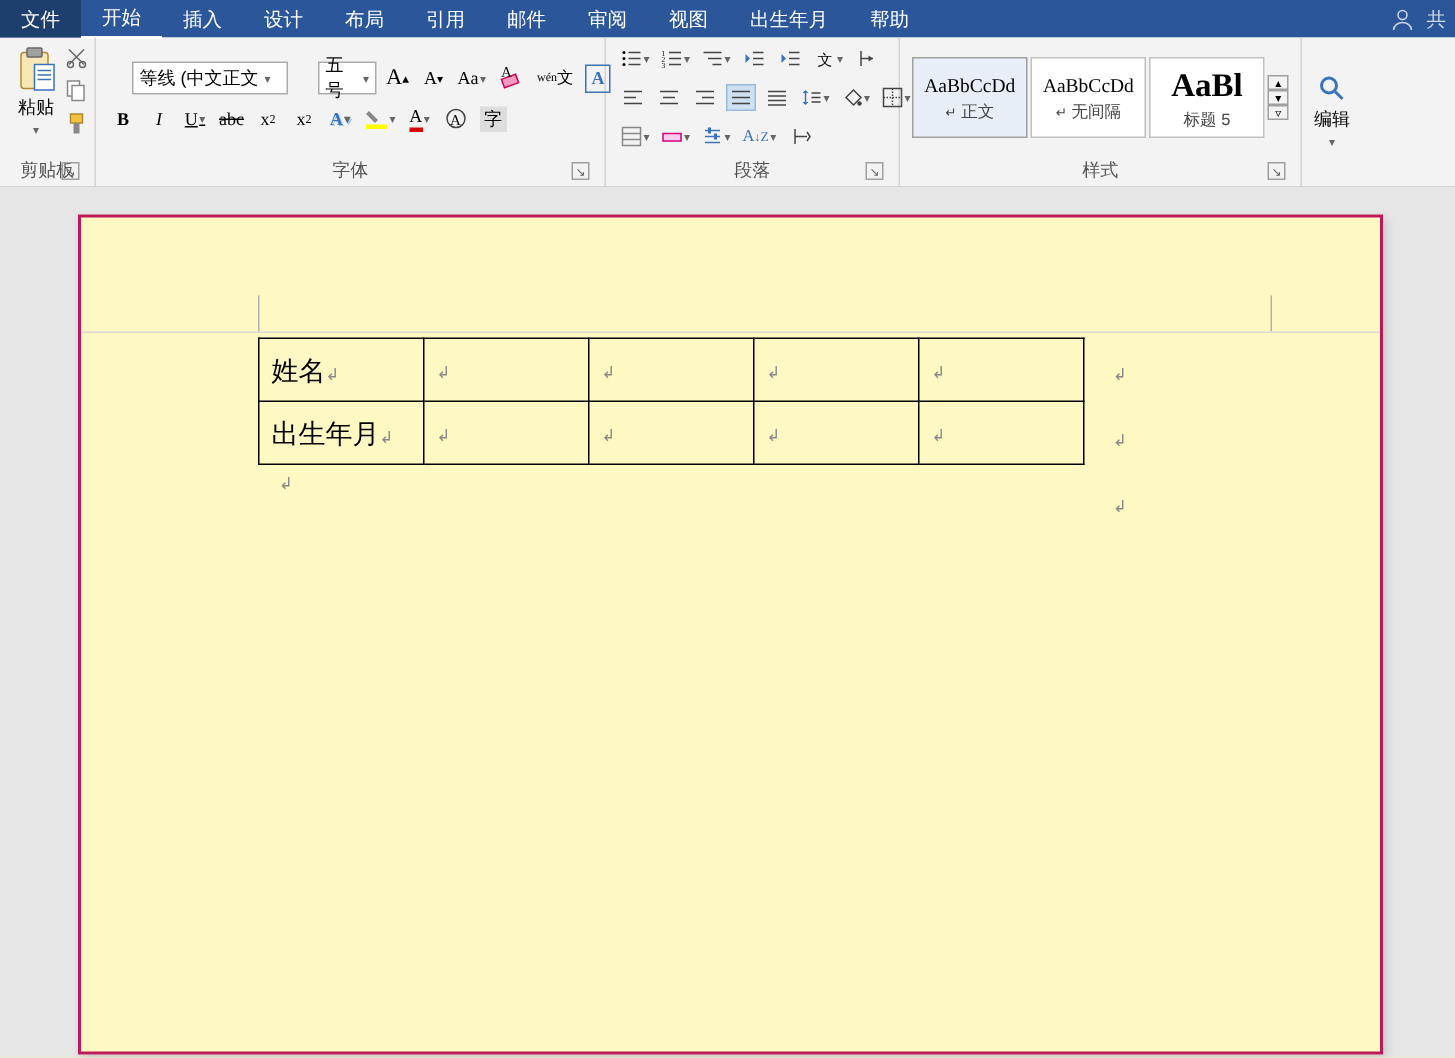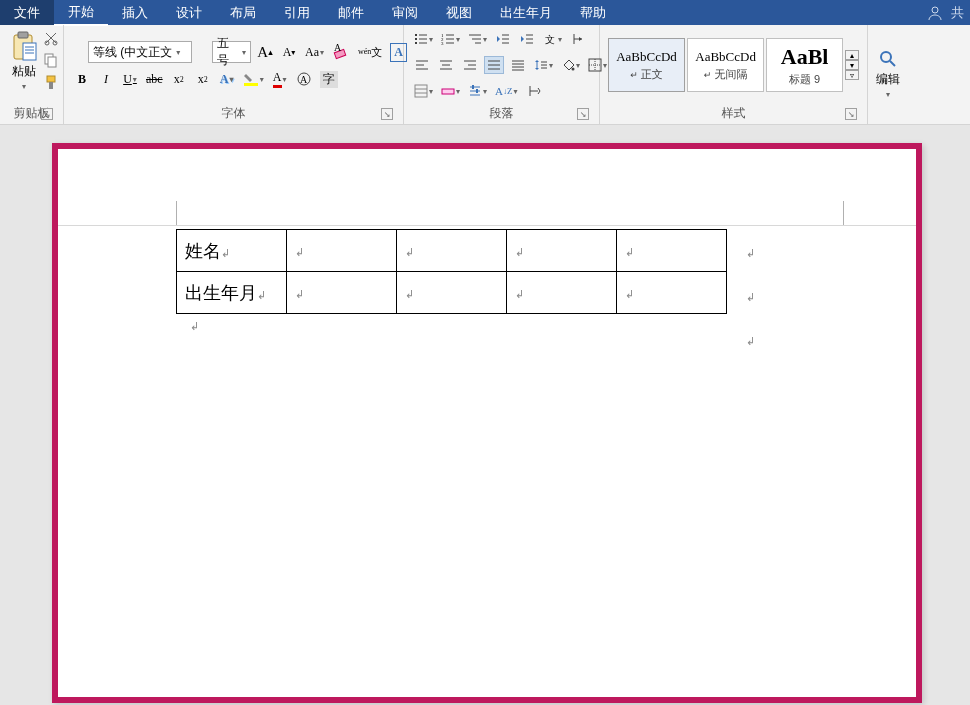--- a/index.html
+++ b/index.html
@@ -50,21 +50,21 @@
 .style-preview { font-family: "Times New Roman", serif; }
 .style-name { font-size: 11px; color: #444; margin-top: 2px; }
 .style-more { width: 14px; display: flex; flex-direction: column; justify-content: space-between; padding: 2px 0; }
 .style-more div { border: 1px solid #a0a0a0; height: 10px; font-size: 8px; text-align: center; cursor: pointer; }
 
 
 .edit-body { display: flex; flex-direction: column; align-items: center; gap: 2px; cursor: pointer; }
 
 
 .doc-area { background: #e6e6e6; padding: 18px 0 0 52px; height: 580px; }
-.page { background: #ffffff; width: 870px; height: 560px; border: 6px solid #be185d; box-shadow: 2px 2px 6px rgba(0,0,0,0.15); padding: 80px 70px 30px 70px; position: relative; }
+.page { background: #fef9c3; width: 870px; height: 560px; border: 2px solid #be185d; box-shadow: 2px 2px 6px rgba(0,0,0,0.15); padding: 80px 70px 30px 70px; position: relative; }
 .margin-marks { position: absolute; top: 76px; left: 0; right: 0; }
 .margin-marks .ml { position: absolute; left: 118px; width: 1px; height: 24px; background: #b0b0b0; top: -24px; }
 .margin-marks .mr { position: absolute; right: 72px; width: 1px; height: 24px; background: #b0b0b0; top: -24px; }
 .margin-marks .hline { position: absolute; left: 0; right: 0; top: 0; border-top: 1px solid #d8d8d8; }
 
 table.doc-table { border-collapse: collapse; margin-left: 48px; }
 table.doc-table td { border: 1px solid #000; height: 42px; padding: 0 8px; font-size: 18px; font-family: "SimSun", serif; vertical-align: middle; position: relative; }
 .pmark { font-size: 11px; color: #888; }
 .pmark-after { font-size: 11px; color: #888; margin-left: 8px; }
 .para-end { font-size: 11px; color: #888; margin-left: 62px; display: inline-block; margin-top: 6px; }
@@ -358,21 +358,21 @@
       <div class="style-card active">
         <div class="style-preview" style="font-size:13px">AaBbCcDd</div>
         <div class="style-name"><span style="font-size:9px">↵</span> <span>正文</span></div>
       </div>
       <div class="style-card">
         <div class="style-preview" style="font-size:13px">AaBbCcDd</div>
         <div class="style-name"><span style="font-size:9px">↵</span> <span>无间隔</span></div>
       </div>
       <div class="style-card">
         <div class="style-preview" style="font-size:22px;font-weight:bold">AaBl</div>
-        <div class="style-name">标题 9</div>
+        <div class="style-name">标题 5</div>
       </div>
       <div class="style-more">
         <div>▴</div>
           <div>▾</div>
           <div>▿</div>
       </div>
     </div>
     <div class="group-label"><span>样式</span><div class="dlaunch">↘</div></div>
   </div>
 

